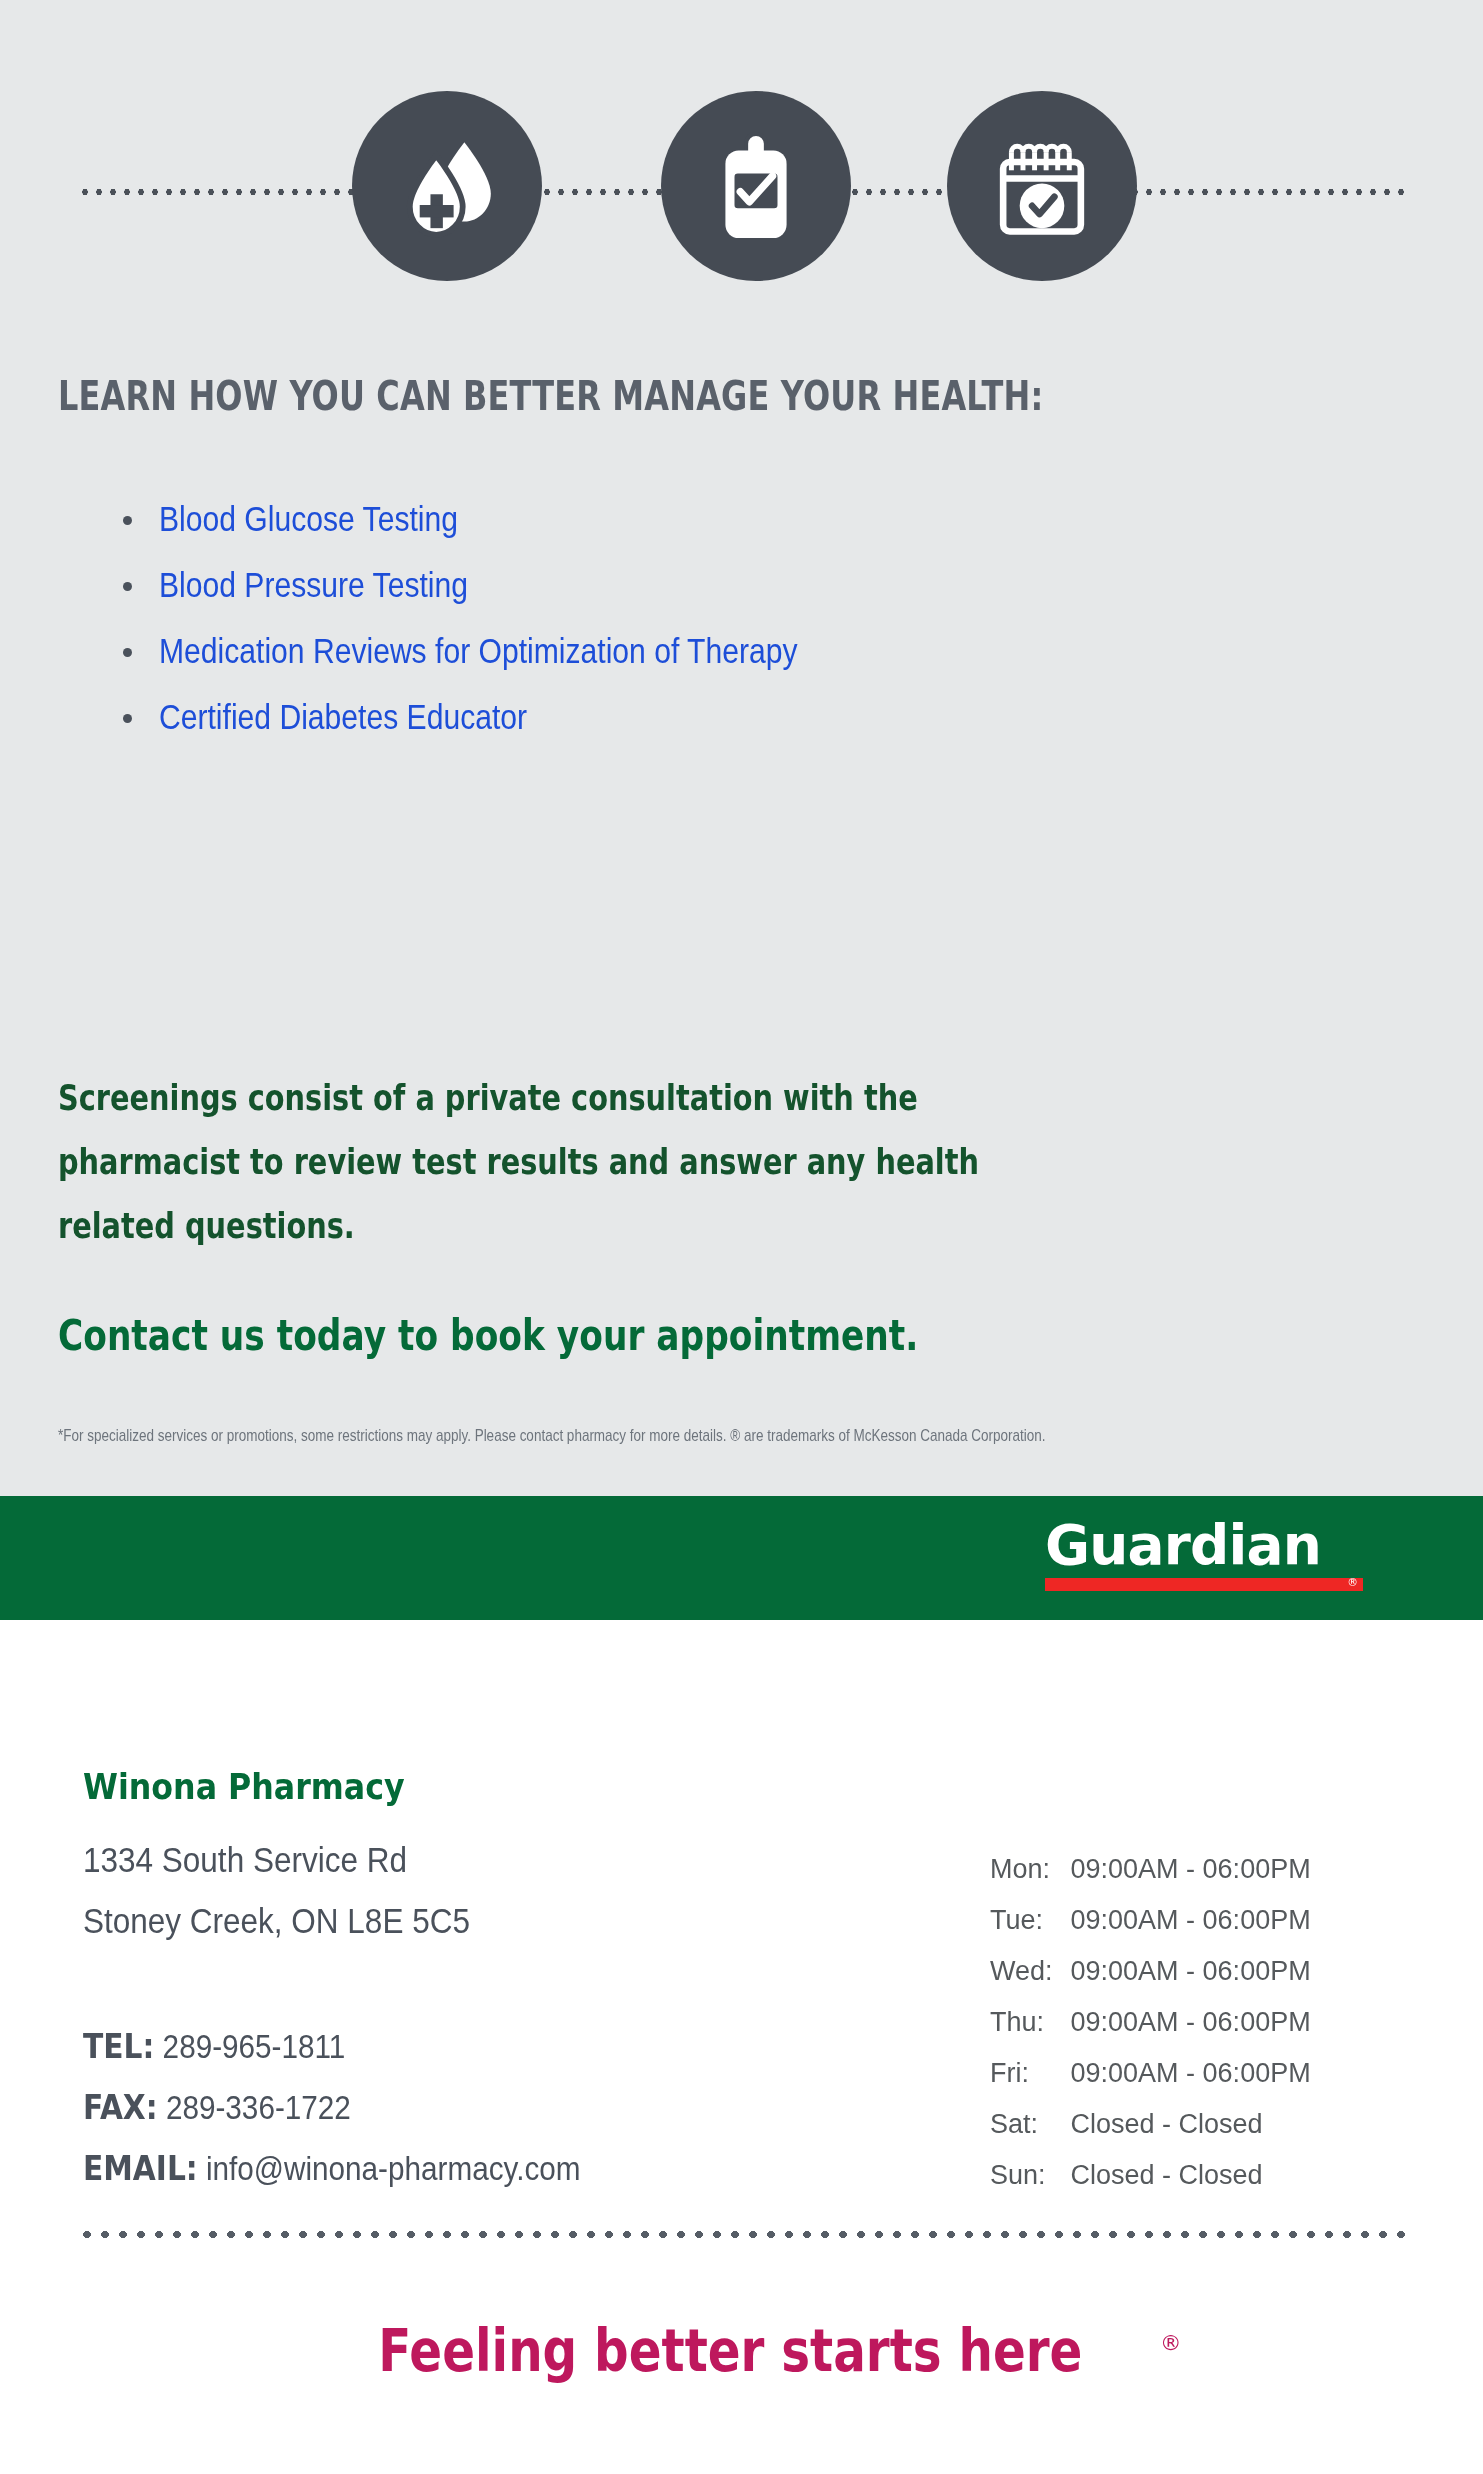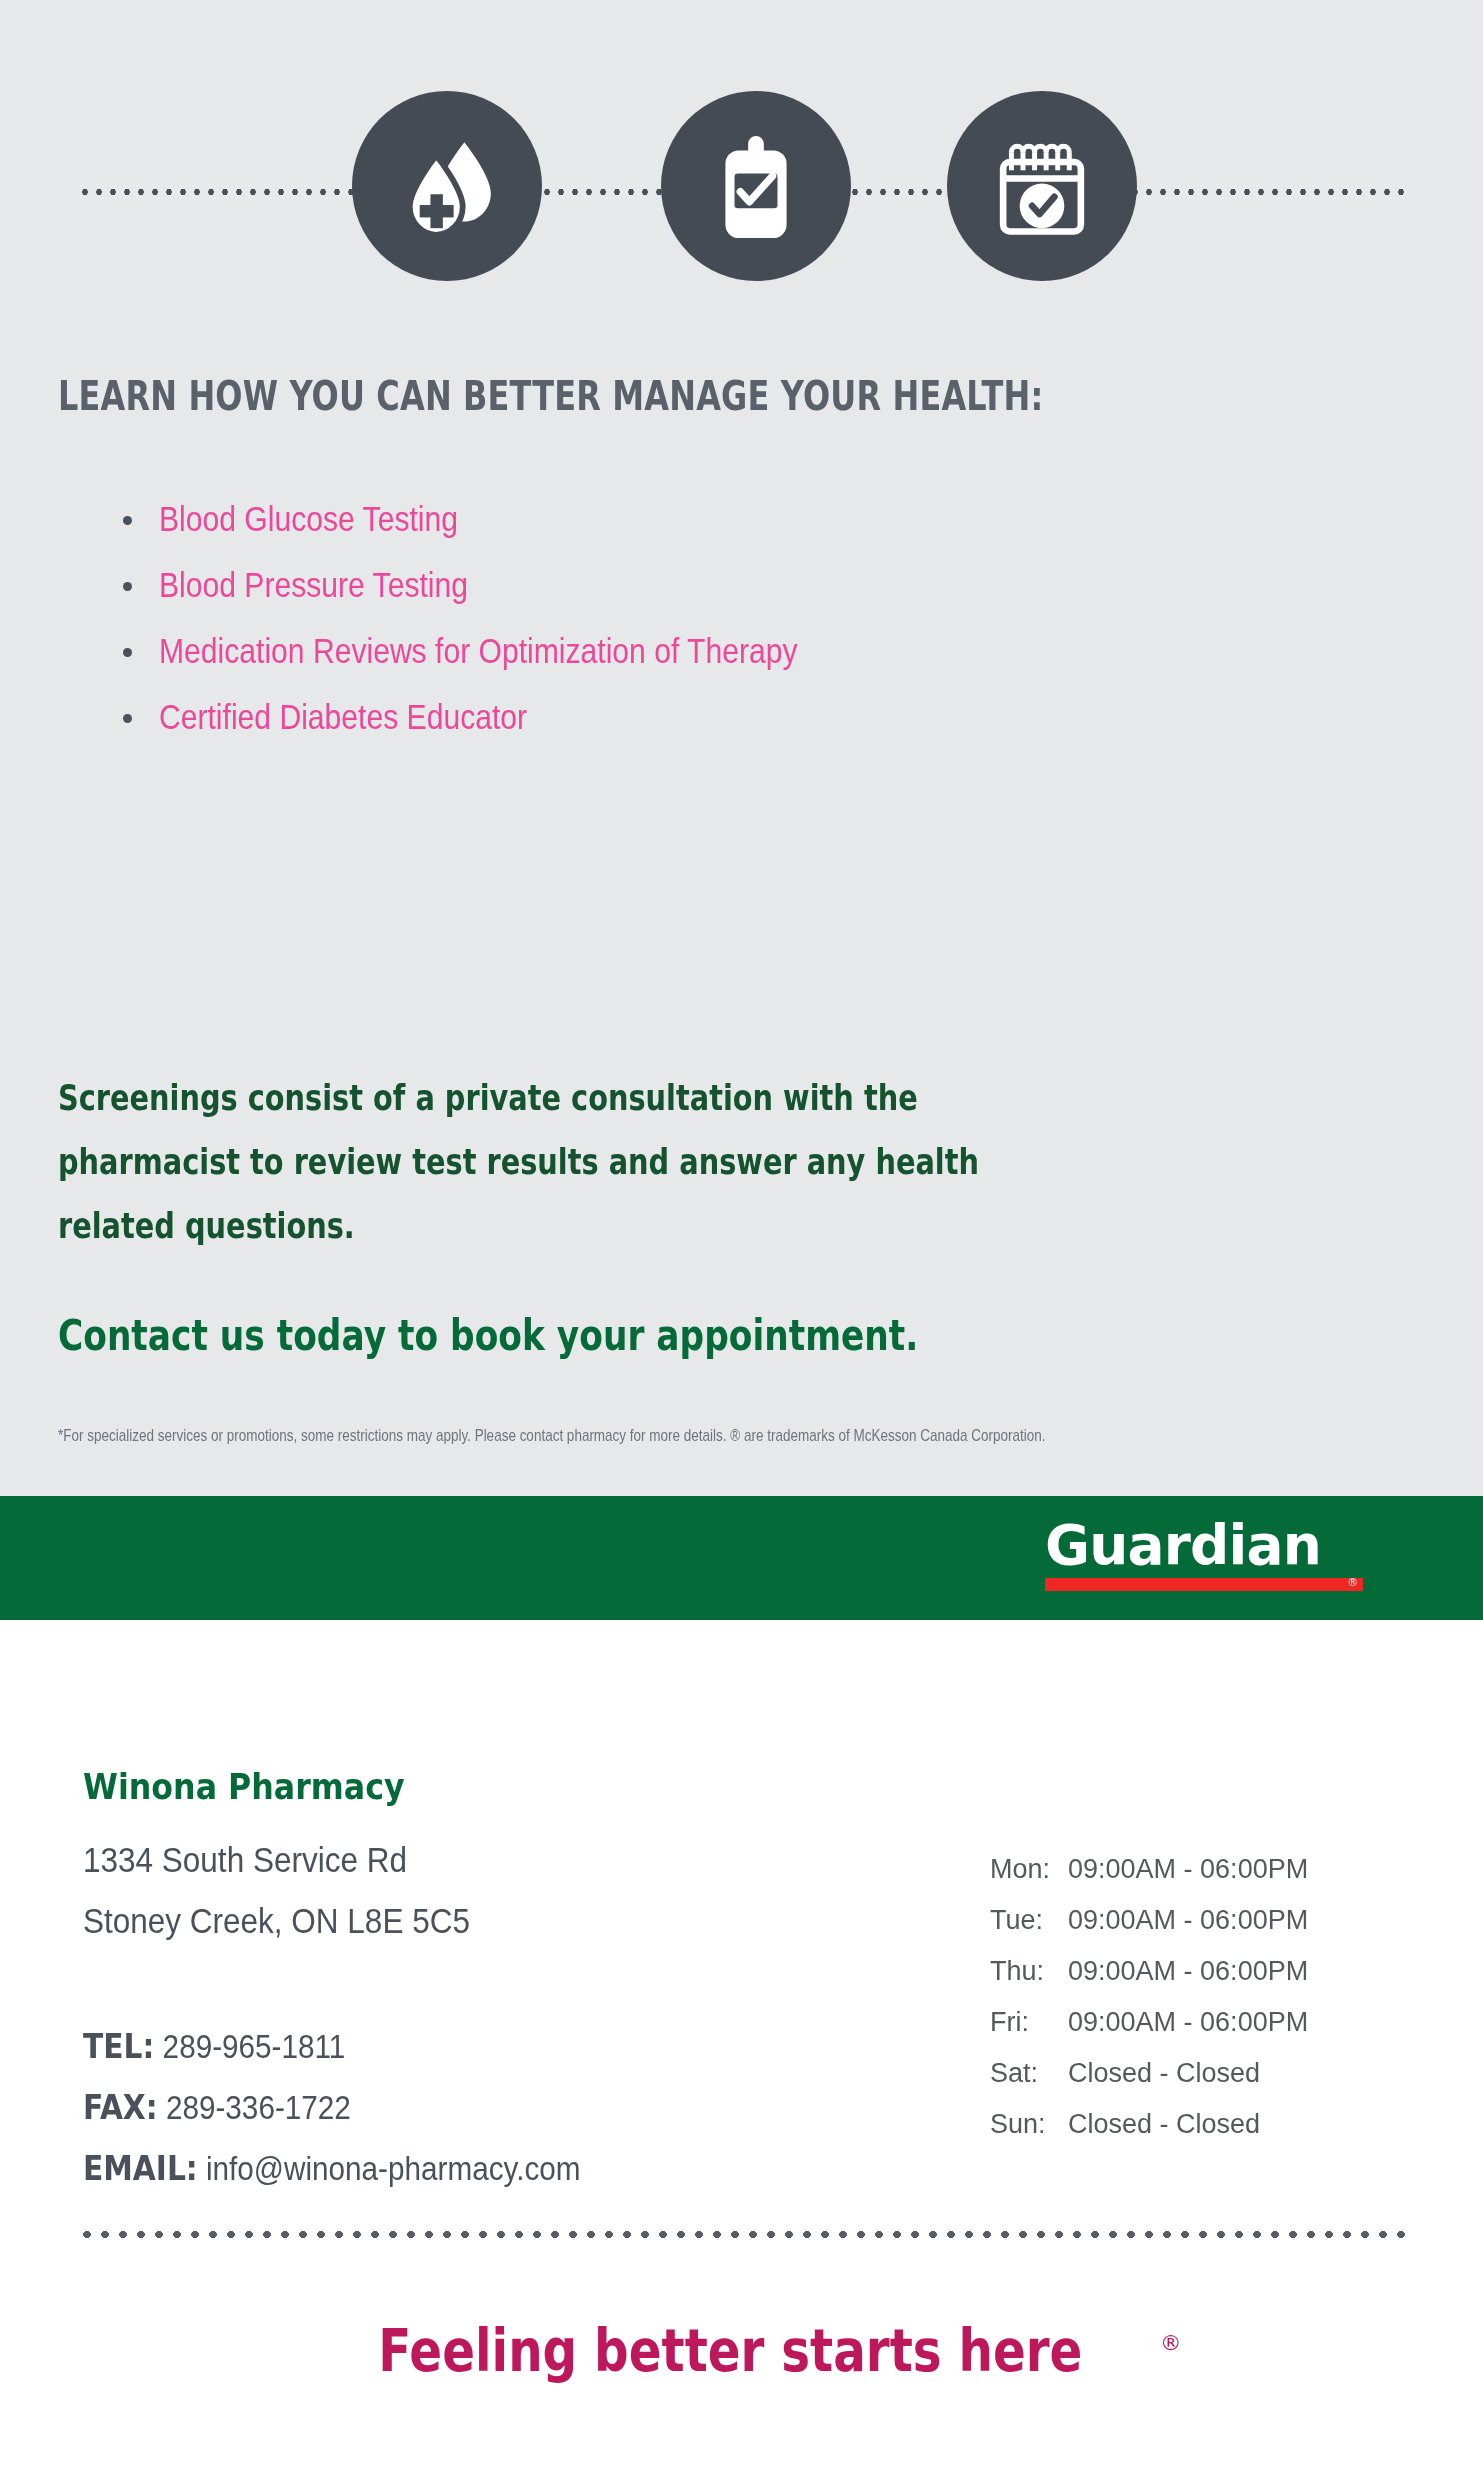--- a/index.html
+++ b/index.html
@@ -105,21 +105,21 @@
     width: 1239px;
     z-index: 5;
     margin: 0;
     padding: 0;
     list-style: none;
   }
   .bullets li {
     position: relative;
     font-size: 35px;
     line-height: 66px;
-    color: #ec4899;
+    color: #1d4ed8;
     padding-left: 43px;
     white-space: nowrap;
   }
   .bullets li .bullet-dot {
     position: absolute;
     left: 6.6px;
     top: 30px;
     width: 9px;
     height: 9px;
     border-radius: 50%;
@@ -455,20 +455,24 @@
     <tbody>
       <tr>
         <td class="day">Mon:</td>
         <td class="time">09:00AM - 06:00PM</td>
       </tr>
       <tr>
         <td class="day">Tue:</td>
         <td class="time">09:00AM - 06:00PM</td>
       </tr>
       <tr>
+        <td class="day">Wed:</td>
+        <td class="time">09:00AM - 06:00PM</td>
+      </tr>
+      <tr>
         <td class="day">Thu:</td>
         <td class="time">09:00AM - 06:00PM</td>
       </tr>
       <tr>
         <td class="day">Fri:</td>
         <td class="time">09:00AM - 06:00PM</td>
       </tr>
       <tr>
         <td class="day">Sat:</td>
         <td class="time">Closed - Closed</td>

